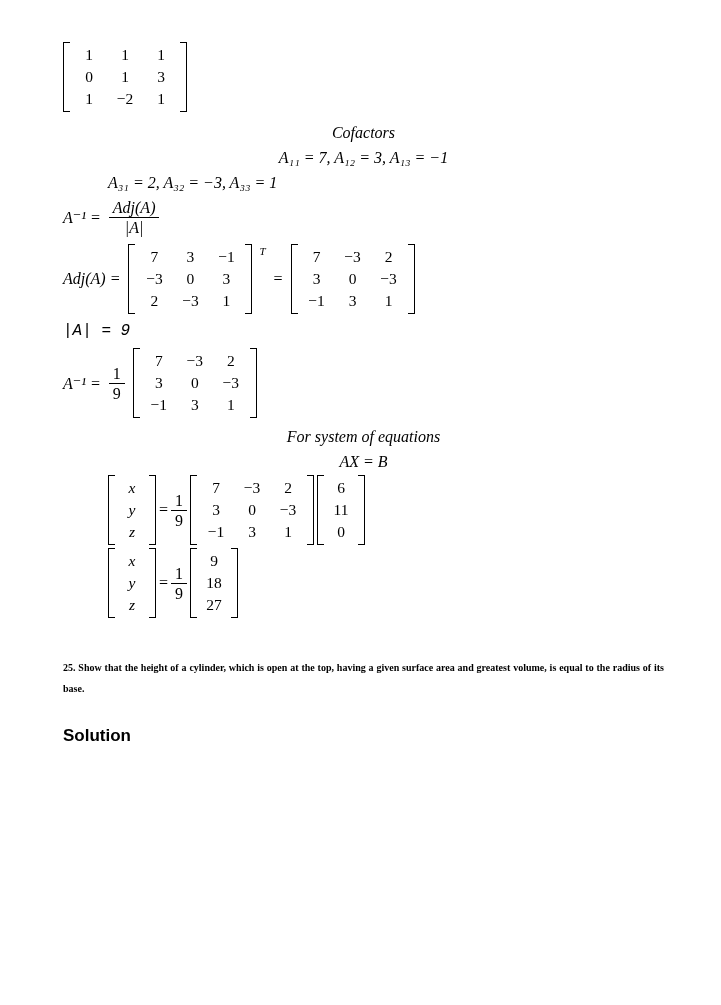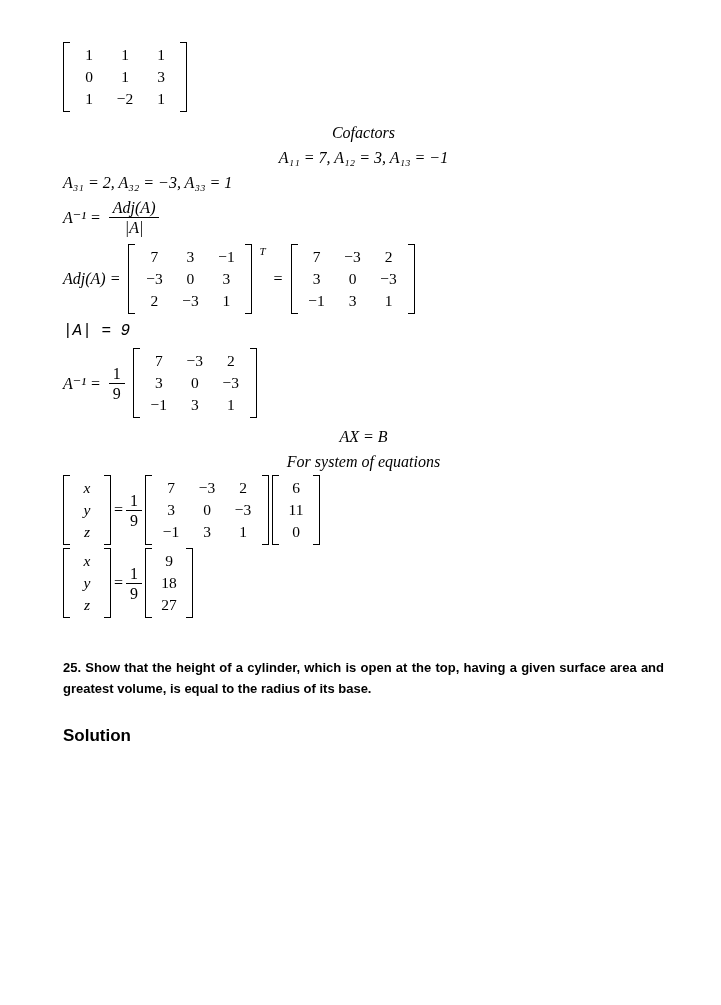--- a/index.html
+++ b/index.html
@@ -38,34 +38,34 @@
 
   
   .frac { display: inline-flex; flex-direction: column; align-items: flex-start; }
   .fnum { text-align: center; padding: 0 4px; line-height: 19px; }
   .fden { text-align: center; padding: 0 4px; line-height: 19px; border-top: 1.2px solid #000; align-self: stretch; }
 
   .sup { font-size: 11px; align-self: flex-start; margin: 1px 0 0 -1px; }
 
   .line { line-height: 23px; }
   .mb2 { margin-bottom: 2px; text-align: center; }
-  .mb3 { margin-bottom: 3px; }
+  .mb3 { margin-bottom: 3px; margin-left: 45px; }
   .mb5 { margin-bottom: 5px; font-family: Liberation Mono, monospace; }
   .mb6 { margin-bottom: 6px; }
   .mb7 { margin-bottom: 7px; }
   .mb9 { margin-bottom: 9px; }
   .mt4 { margin-top: 4px; }
   .tight { gap: 3px; }
 
   .question {
     margin-top: 40px;
     width: 601px;
-    font-family: Liberation Sans, sans-serif;
+    font-family: Liberation Serif, serif;
     font-weight: 700;
-    font-size: 13px;
+    font-size: 10px;
     line-height: 20.5px;
     text-align: justify;
   }
   .solution {
     margin-top: 27px;
     font-family: "Liberation Sans", "DejaVu Sans", sans-serif;
     font-weight: 700;
     font-size: 17px;
   }
 </style>
@@ -158,22 +158,22 @@
         <span class="cell">0</span>
         <span class="cell">−3</span>
         <span class="cell">−1</span>
         <span class="cell">3</span>
         <span class="cell">1</span>
       </span>
       <span class="brk r"></span>
     </span>
   </div>
 
+  <div class="math ital line mb2">For system of equations</div>
   <div class="math ital line mb2">AX = B</div>
-  <div class="math ital line mb2">For system of equations</div>
 
   <div class="row math tight mb3">
     <span class="matrix">
       <span class="brk l"></span>
       <span class="cells c1 ital">
         <span class="cell">x</span>
         <span class="cell">y</span>
         <span class="cell">z</span>
       </span>
       <span class="brk r"></span>

